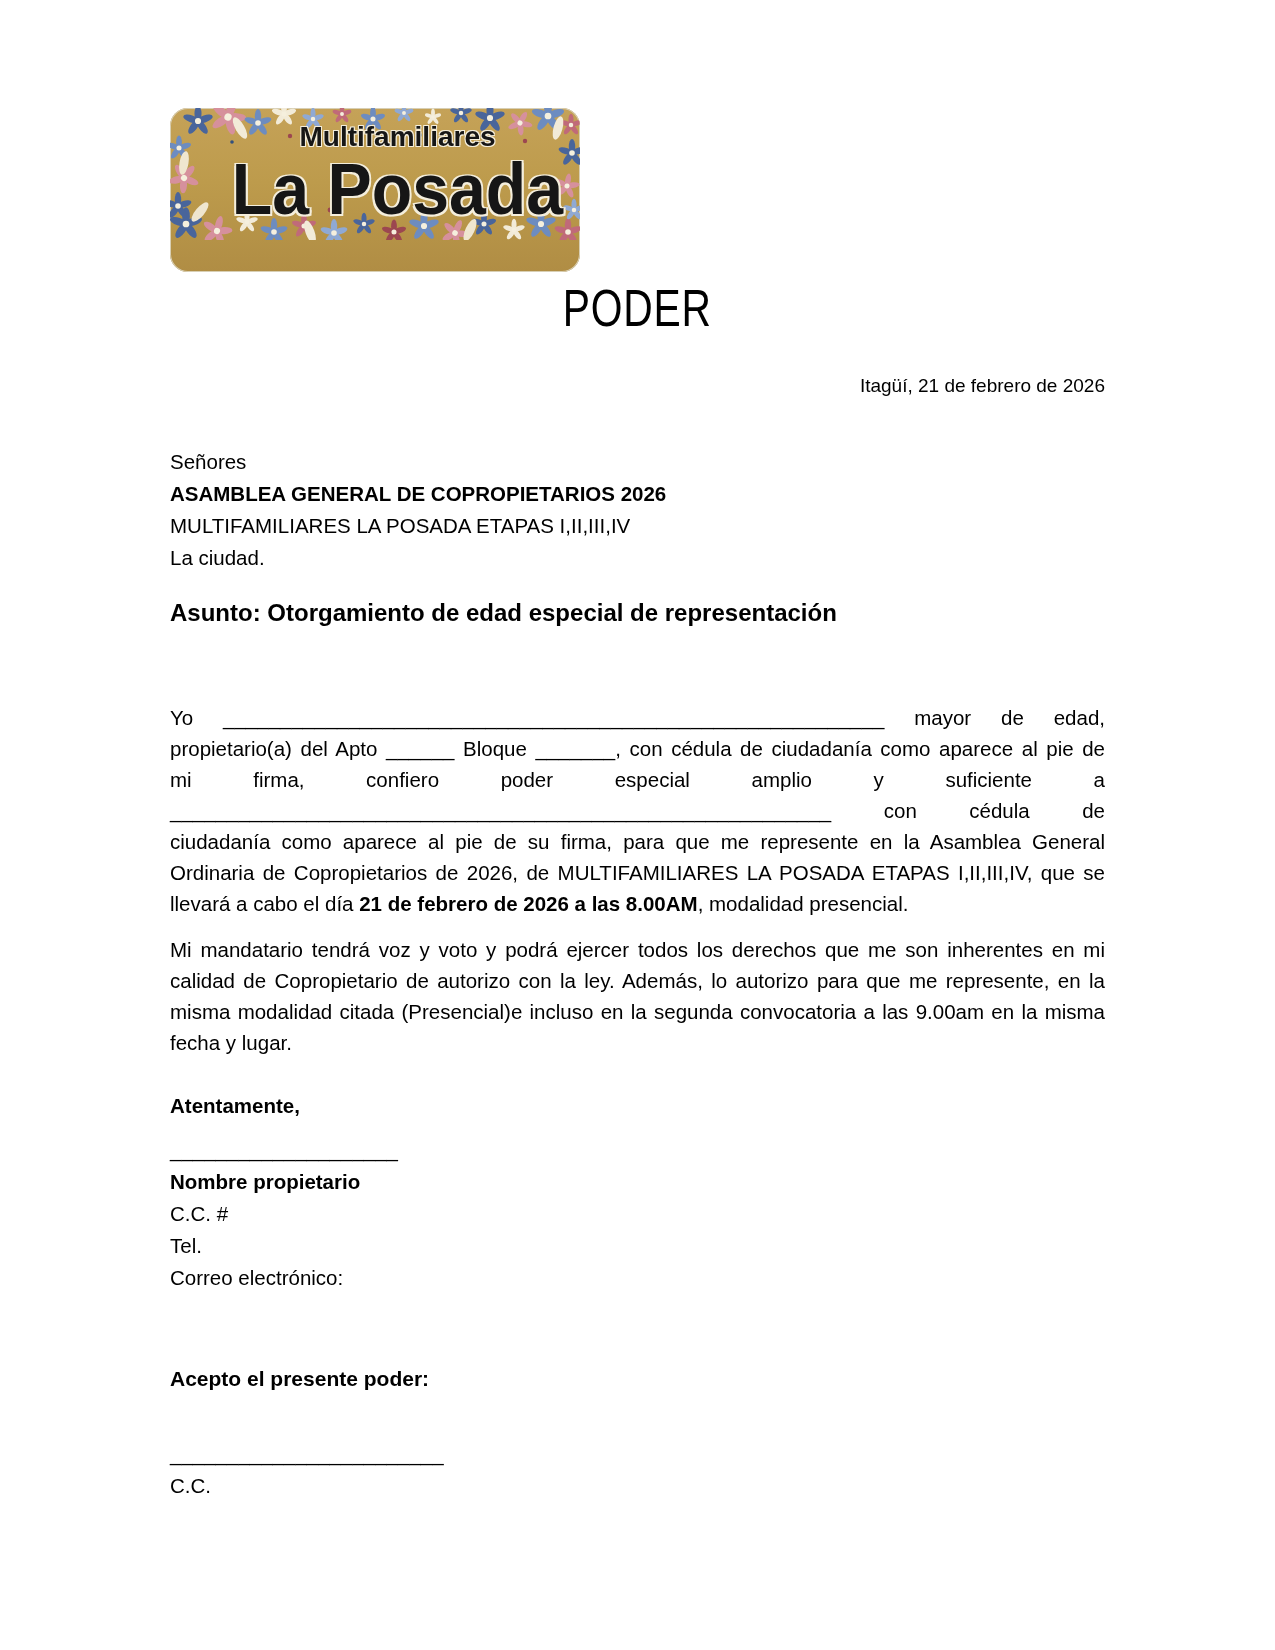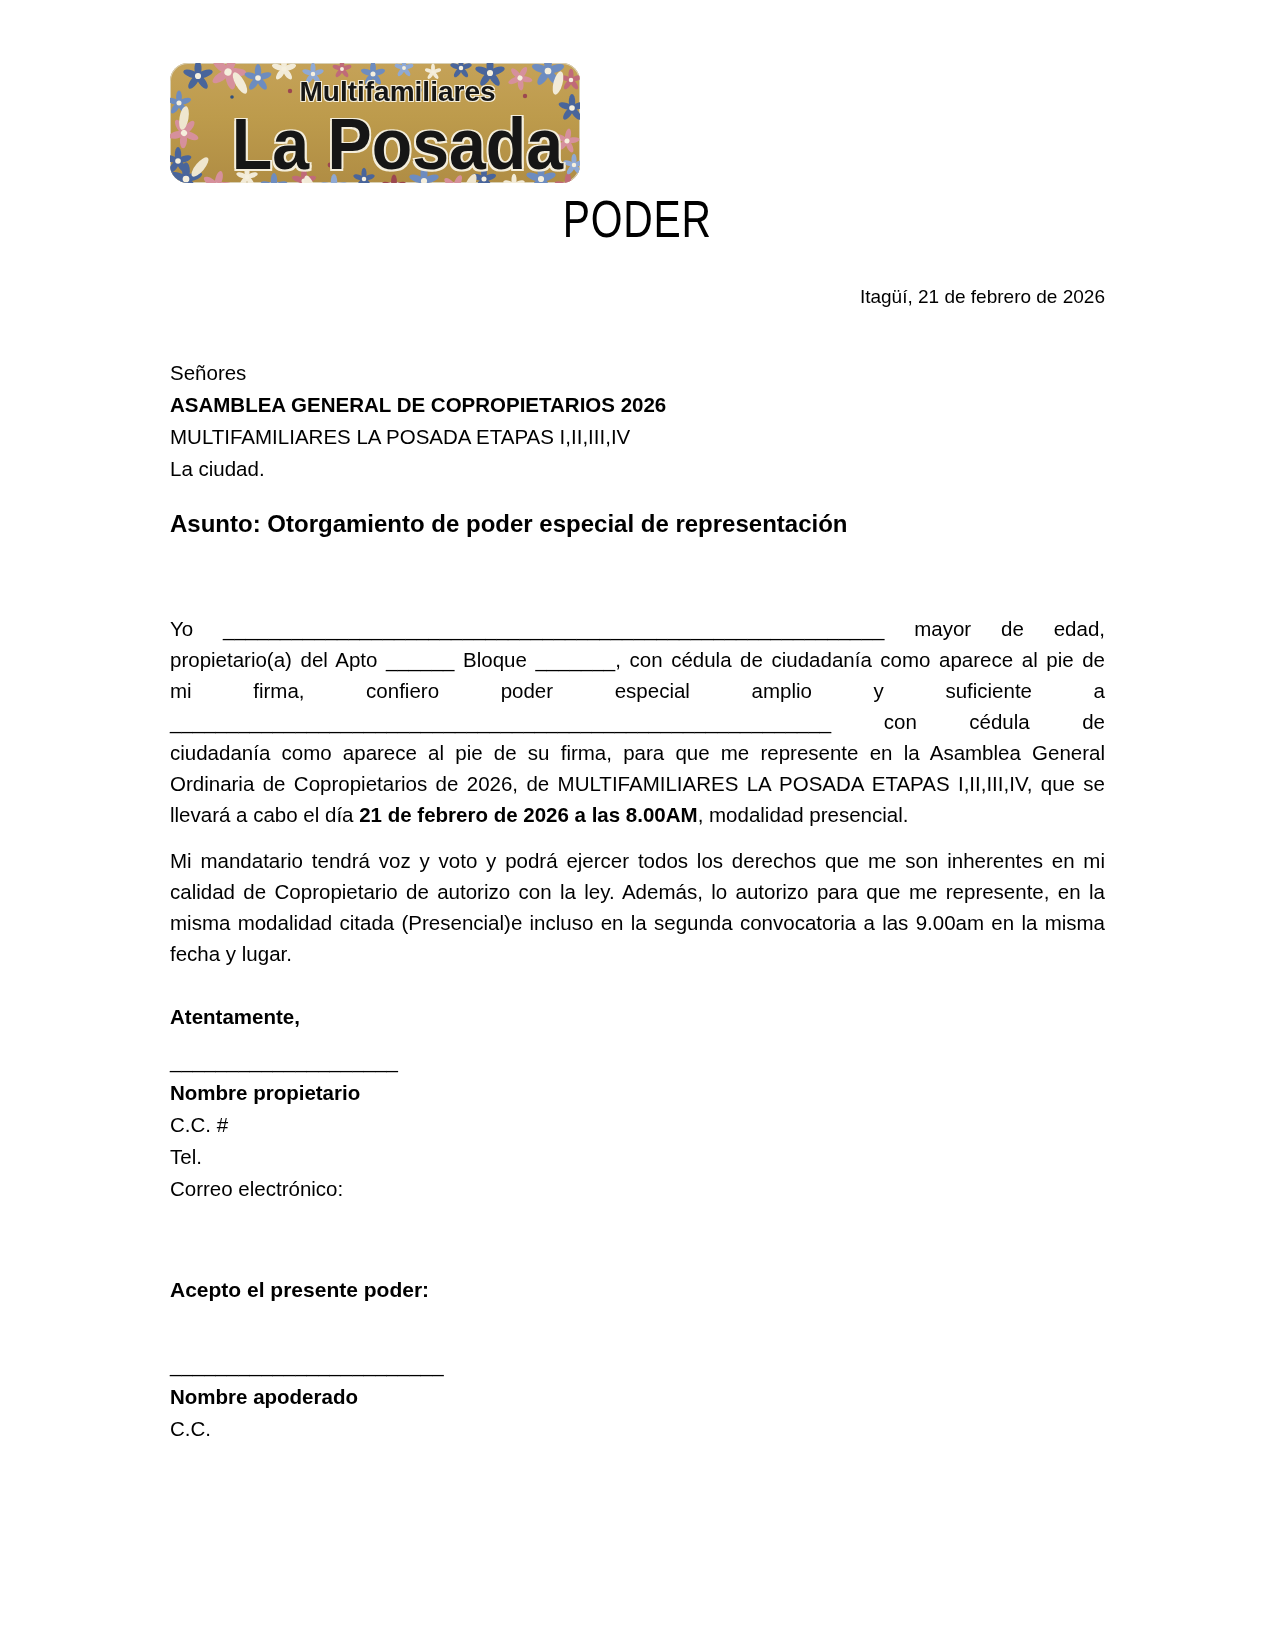--- a/index.html
+++ b/index.html
@@ -16,23 +16,23 @@
   }
   .page {
     width: 1275px;
     height: 1650px;
     padding: 0 170px;
     box-sizing: border-box;
     position: relative;
   }
   
   .logo {
-    margin-top: 63px;
+    margin-top: 108px;
     width: 410px;
-    height: 120px;
+    height: 164px;
     border-radius: 18px;
     position: relative;
     background: linear-gradient(180deg, #c5a258 0%, #bd9b4c 45%, #b08d44 100%);
     overflow: hidden;
     box-shadow: 0 0 0 1px #d8cfb4 inset;
   }
   .logo svg.flowers { position: absolute; inset: 0; }
   .logo-text {
     position: absolute;
     inset: 0;
@@ -209,21 +209,21 @@
 
   <div class="date">Itagüí, 21 de febrero de 2026</div>
 
   <div class="recipient">
     <div>Señores</div>
     <div class="bold">ASAMBLEA GENERAL DE COPROPIETARIOS 2026</div>
     <div>MULTIFAMILIARES LA POSADA ETAPAS I,II,III,IV</div>
     <div>La ciudad.</div>
   </div>
 
-  <div class="subject">Asunto: Otorgamiento de poder especial de representación</div>
+  <div class="subject">Asunto: Otorgamiento de edad especial de representación</div>
 
   <div class="para p1">
     <div class="jline">Yo __________________________________________________________ mayor de edad,</div>
     <div class="jline">propietario(a) del Apto ______ Bloque _______, con cédula de ciudadanía como aparece al pie de</div>
     <div class="jline">mi firma, confiero poder especial amplio y suficiente a</div>
     <div class="jline">__________________________________________________________ con cédula de</div>
     <div class="jline">ciudadanía como aparece al pie de su firma, para que me represente en la Asamblea General</div>
     <div class="jline">Ordinaria de Copropietarios de 2026, de MULTIFAMILIARES LA POSADA ETAPAS I,II,III,IV, que se</div>
     <div class="lline"><span>llevará a cabo el día </span><span class="bold">21 de febrero de 2026 a las 8.00AM</span><span>, modalidad presencial.</span></div>
   </div>
@@ -242,17 +242,16 @@
     <div class="bold">Nombre propietario</div>
     <div>C.C. #</div>
     <div>Tel.</div>
     <div>Correo electrónico:</div>
   </div>
 
   <div class="acceptance-heading">Acepto el presente poder:</div>
 
   <div class="sigblock2">
     <div>________________________</div>
-    <div class="bold">Nombre apoderado</div>
     <div>C.C.</div>
   </div>
 
 </div>
 
 </body></html>

